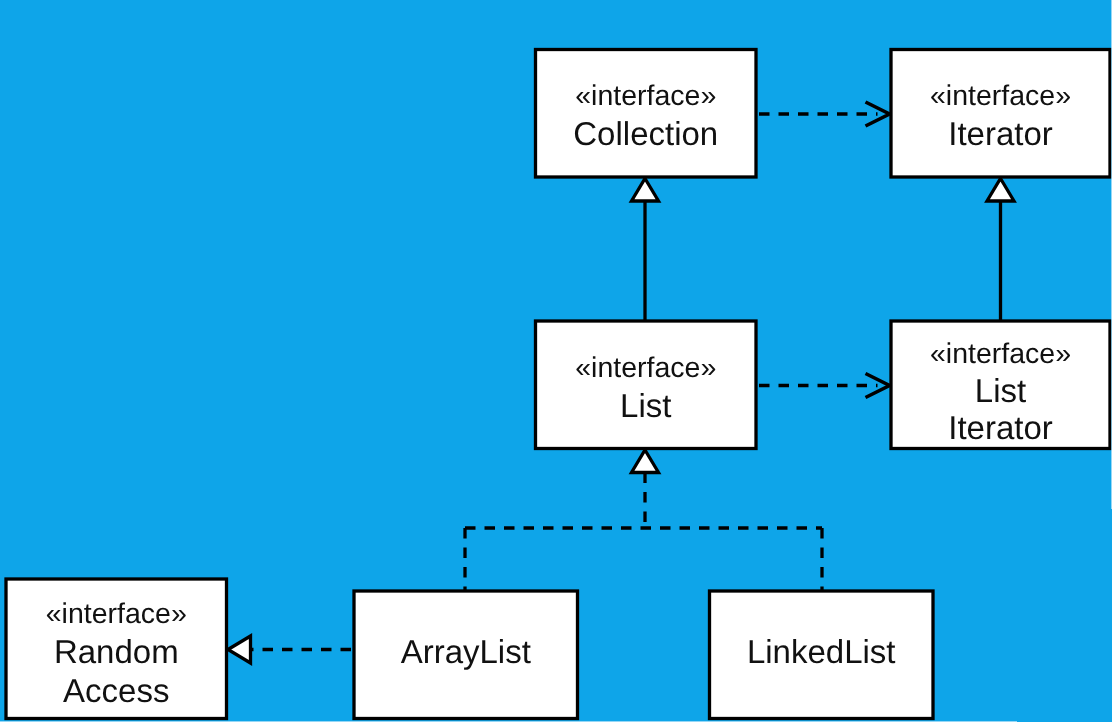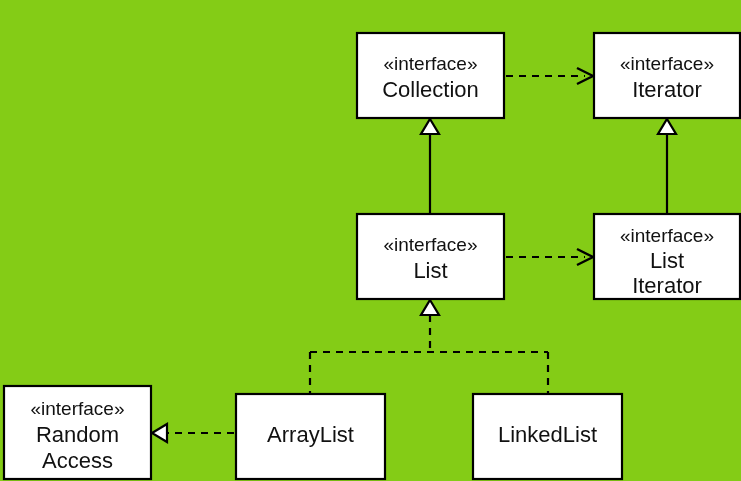--- a/index.html
+++ b/index.html
@@ -10,21 +10,21 @@
   body {
     width: 741px;
     height: 481px;
     font-family: "Liberation Sans", sans-serif;
     overflow: hidden;
   }
   #diagram-root {
     position: relative;
     width: 741px;
     height: 481px;
-    background: #84cc16;
+    background: #0ea5e9;
   }
   svg#uml-canvas {
     position: absolute;
     left: 0;
     top: 0;
     width: 741px;
     height: 481px;
     display: block;
   }
   .uml-box {

